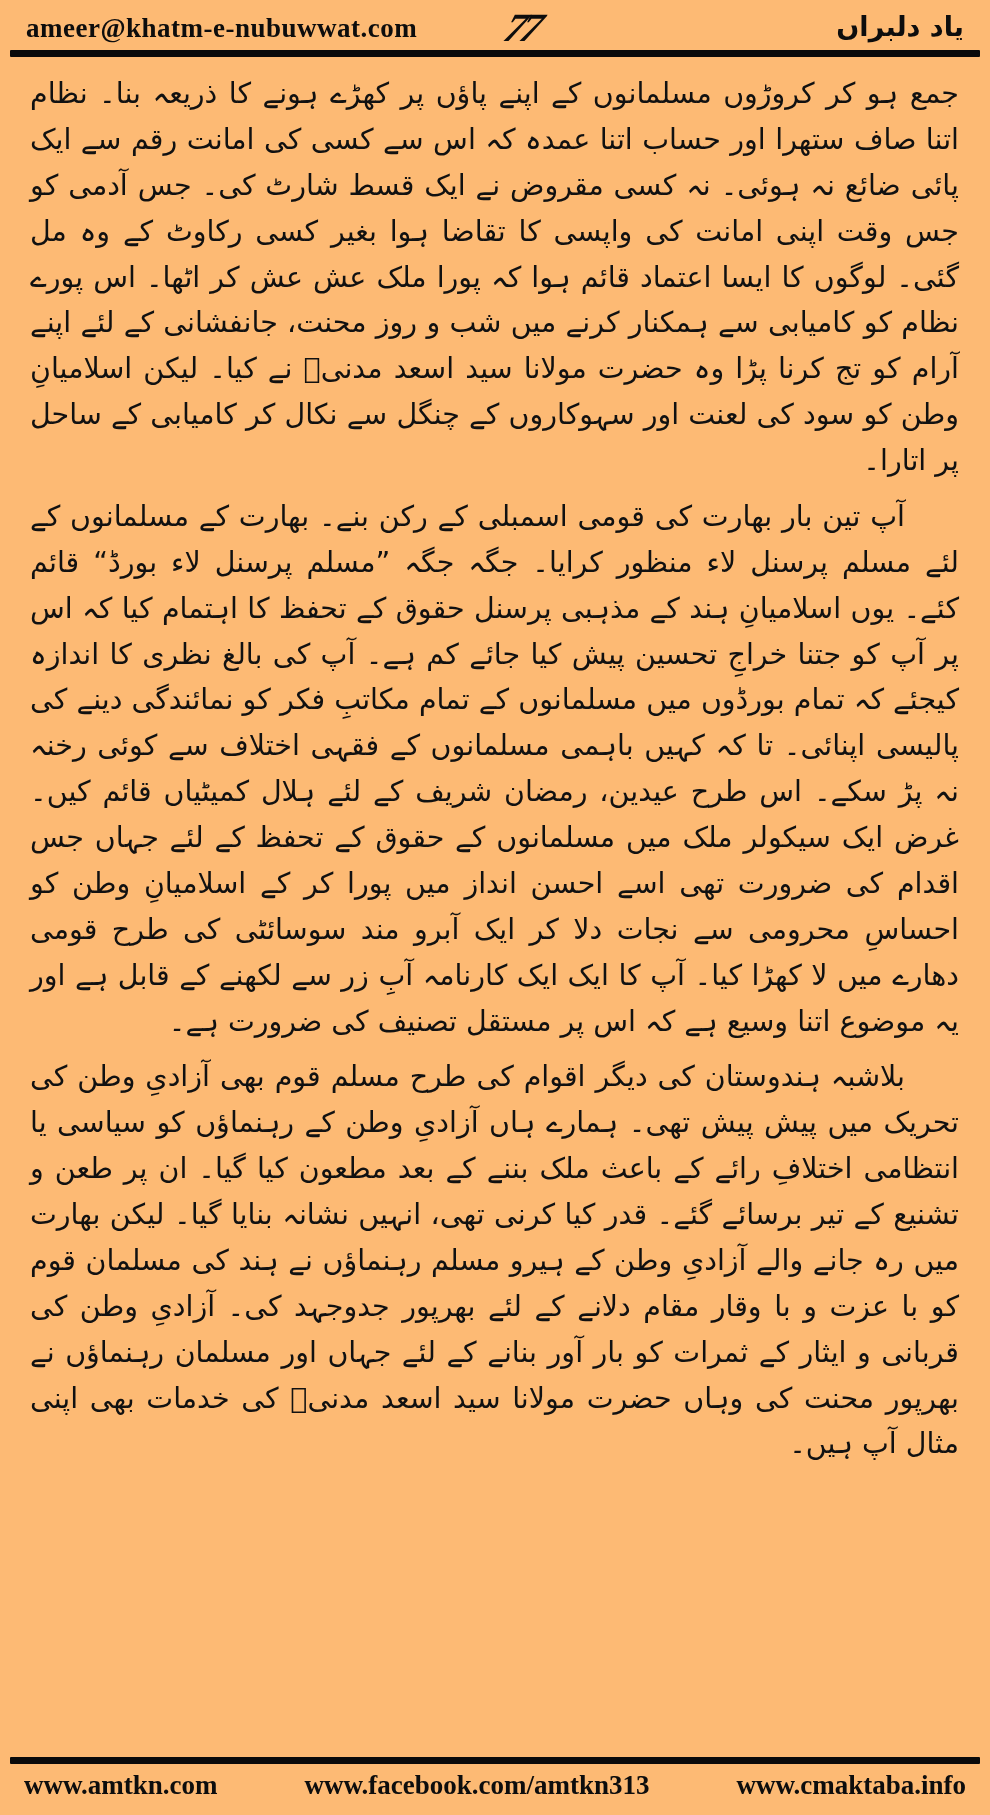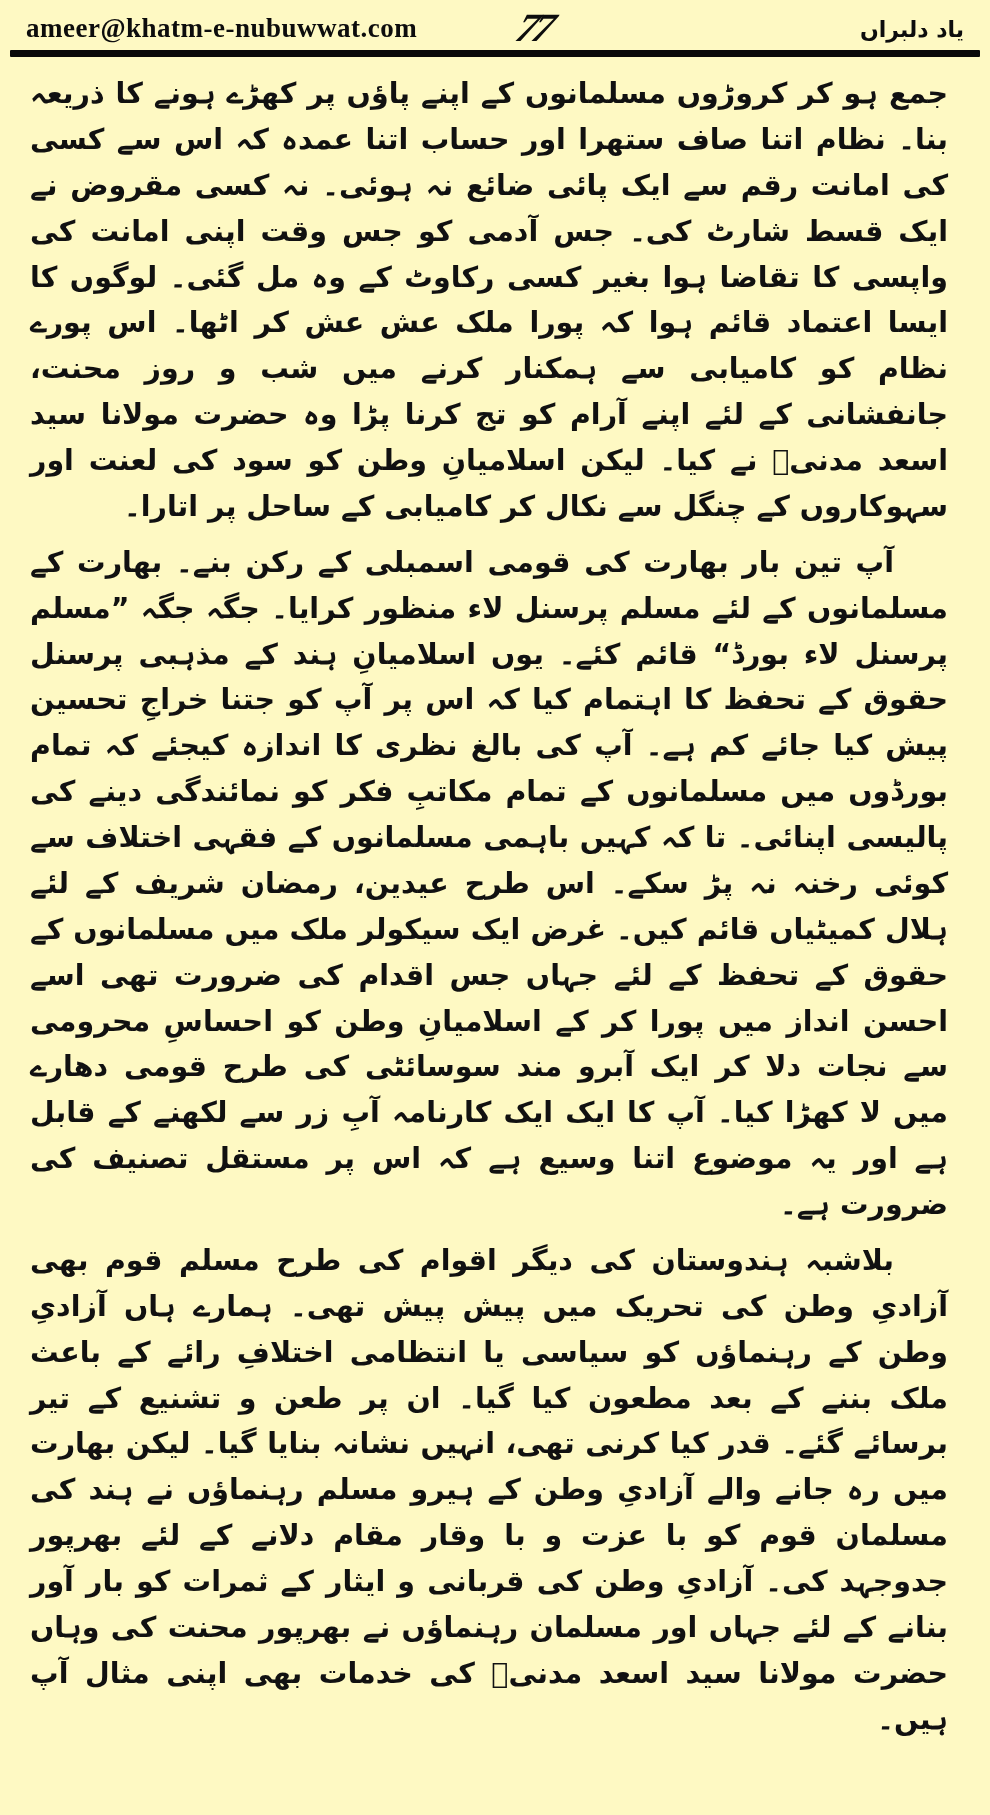--- a/index.html
+++ b/index.html
@@ -1,48 +1,48 @@
 <!DOCTYPE html>
 <html lang="ur"><head>
 <meta charset="utf-8">
 <style>
   html,body{margin:0;padding:0;background:#e8e8e8;}
   .page{
-    width:990px;height:1815px;margin:0 auto;background:#fef9c3;
+    width:990px;height:1815px;margin:0 auto;background:#fdba74;
     position:relative;box-sizing:border-box;overflow:hidden;
     font-family:"DejaVu Sans", sans-serif;color:#0d0d0d;
   }
   
   .header{
     display:flex;justify-content:space-between;align-items:flex-end;
     padding:10px 26px 2px 26px;height:46px;box-sizing:border-box;
   }
   .header .email{
     font-family:"Liberation Serif", serif;font-weight:bold;
     font-size:27px;letter-spacing:.5px;direction:ltr;
   }
   .header .pagenum{
     font-family:"Liberation Serif", serif;font-weight:bold;font-style:italic;
     font-size:40px;transform:skewX(-18deg);letter-spacing:-4px;
     margin-right:210px;line-height:.8;
   }
   .header .book-title{
-    direction:rtl;font-size:22px;font-weight:bold;padding-bottom:2px;
+    direction:rtl;font-size:27px;font-weight:bold;padding-bottom:2px;
   }
   .rule{
     height:7px;background:#0a0a0a;margin:4px 10px 0 10px;border-radius:1px;
   }
   .rule.bottom{margin-top:0;}
   
   .body-text{
     direction:rtl;unicode-bidi:embed;text-align:justify;
     padding:14px 30px 0 30px;
     font-size:28.5px;line-height:1.61;color:#111;
   }
-  .para{margin:0 12px 10px 0;text-align:justify;text-justify:inter-word;font-weight:bold;}
+  .para{margin:0 1px 10px 0;text-align:justify;text-justify:inter-word;}
   .para.indent{text-indent:54px;}
   .para.last{margin-bottom:0;}
   
   .footer{
     position:absolute;left:0;right:0;bottom:0;height:58px;
   }
   .footer-links{
     display:flex;justify-content:space-between;align-items:center;
     padding:6px 24px 10px 24px;
     font-family:"Liberation Serif", serif;font-weight:bold;font-size:27px;
@@ -61,14 +61,22 @@
   </div>
 
   <div class="rule top"></div>
 
   <div class="body-text">
     <p class="para">جمع ہو کر کروڑوں مسلمانوں کے اپنے پاؤں پر کھڑے ہونے کا ذریعہ بنا۔ نظام اتنا صاف ستھرا اور حساب اتنا عمدہ کہ اس سے کسی کی امانت رقم سے ایک پائی ضائع نہ ہوئی۔ نہ کسی مقروض نے ایک قسط شارٹ کی۔ جس آدمی کو جس وقت اپنی امانت کی واپسی کا تقاضا ہوا بغیر کسی رکاوٹ کے وہ مل گئی۔ لوگوں کا ایسا اعتماد قائم ہوا کہ پورا ملک عش عش کر اٹھا۔ اس پورے نظام کو کامیابی سے ہمکنار کرنے میں شب و روز محنت، جانفشانی کے لئے اپنے آرام کو تج کرنا پڑا وہ حضرت مولانا سید اسعد مدنیؒ نے کیا۔ لیکن اسلامیانِ وطن کو سود کی لعنت اور سہوکاروں کے چنگل سے نکال کر کامیابی کے ساحل پر اتارا۔</p>
     <p class="para indent">آپ تین بار بھارت کی قومی اسمبلی کے رکن بنے۔ بھارت کے مسلمانوں کے لئے مسلم پرسنل لاء منظور کرایا۔ جگہ جگہ ”مسلم پرسنل لاء بورڈ“ قائم کئے۔ یوں اسلامیانِ ہند کے مذہبی پرسنل حقوق کے تحفظ کا اہتمام کیا کہ اس پر آپ کو جتنا خراجِ تحسین پیش کیا جائے کم ہے۔ آپ کی بالغ نظری کا اندازہ کیجئے کہ تمام بورڈوں میں مسلمانوں کے تمام مکاتبِ فکر کو نمائندگی دینے کی پالیسی اپنائی۔ تا کہ کہیں باہمی مسلمانوں کے فقہی اختلاف سے کوئی رخنہ نہ پڑ سکے۔ اس طرح عیدین، رمضان شریف کے لئے ہلال کمیٹیاں قائم کیں۔ غرض ایک سیکولر ملک میں مسلمانوں کے حقوق کے تحفظ کے لئے جہاں جس اقدام کی ضرورت تھی اسے احسن انداز میں پورا کر کے اسلامیانِ وطن کو احساسِ محرومی سے نجات دلا کر ایک آبرو مند سوسائٹی کی طرح قومی دھارے میں لا کھڑا کیا۔ آپ کا ایک ایک کارنامہ آبِ زر سے لکھنے کے قابل ہے اور یہ موضوع اتنا وسیع ہے کہ اس پر مستقل تصنیف کی ضرورت ہے۔</p>
     <p class="para indent">بلاشبہ ہندوستان کی دیگر اقوام کی طرح مسلم قوم بھی آزادیِ وطن کی تحریک میں پیش پیش تھی۔ ہمارے ہاں آزادیِ وطن کے رہنماؤں کو سیاسی یا انتظامی اختلافِ رائے کے باعث ملک بننے کے بعد مطعون کیا گیا۔ ان پر طعن و تشنیع کے تیر برسائے گئے۔ قدر کیا کرنی تھی، انہیں نشانہ بنایا گیا۔ لیکن بھارت میں رہ جانے والے آزادیِ وطن کے ہیرو مسلم رہنماؤں نے ہند کی مسلمان قوم کو با عزت و با وقار مقام دلانے کے لئے بھرپور جدوجہد کی۔ آزادیِ وطن کی قربانی و ایثار کے ثمرات کو بار آور بنانے کے لئے جہاں اور مسلمان رہنماؤں نے بھرپور محنت کی وہاں حضرت مولانا سید اسعد مدنیؒ کی خدمات بھی اپنی مثال آپ ہیں۔</p>
   </div>
 
+  <div class="footer">
+    <div class="rule bottom"></div>
+    <div class="footer-links">
+      <span>www.amtkn.com</span>
+      <span>www.facebook.com/amtkn313</span>
+      <span>www.cmaktaba.info</span>
+    </div>
+  </div>
 
 </div>
 
 </body></html>

